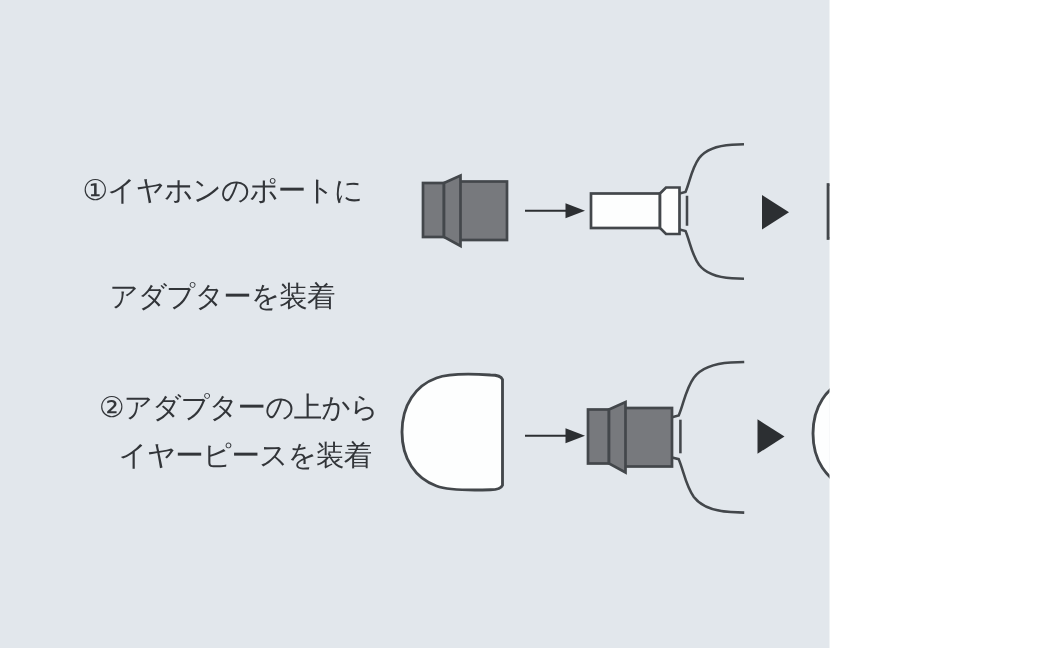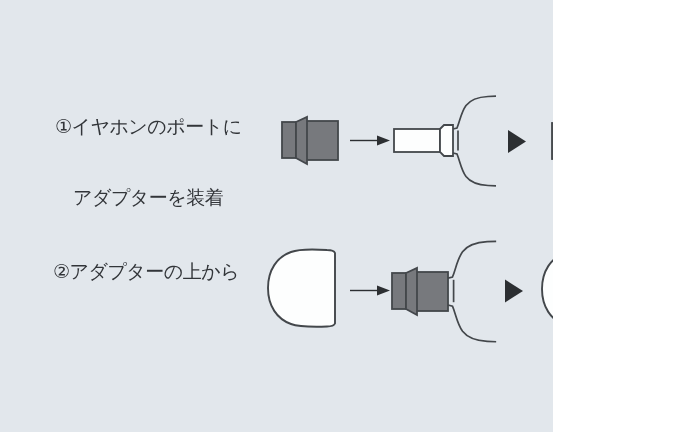--- a/index.html
+++ b/index.html
@@ -29,21 +29,22 @@
   }
 </style>
 </head>
 <body>
 
 <div id="screen">
 
   <div class="step-line" style="left:55px; top:114px;">①イヤホンのポートに</div>
   <div class="step-line" style="left:73px; top:146px;margin-top:39px;">アダプターを装着</div>
 
-  <div class="step-line" style="left:53px; top:259px;">②アダプターの上から</div>
+  <div class="step-line" style="left:66px; top:259px;">②アダプターの上から</div>
+  <div class="step-line" style="left:79px; top:291px;">イヤーピースを装着</div>
 
   <svg id="diagram-svg" width="700" height="432" viewBox="0 0 700 432">
     <defs>
 
       <g id="adapter-shape">
         <rect x="0" y="5" width="14" height="36" style="fill:var(--adapter-fill);stroke:var(--outline);stroke-width:1.8"></rect>
         <rect x="23" y="4" width="33" height="39" style="fill:var(--adapter-fill);stroke:var(--outline);stroke-width:1.8"></rect>
         <polygon points="14,5 25,0 25,47 14,41" style="fill:var(--adapter-fill);stroke:var(--outline);stroke-width:1.8"></polygon>
       </g>
 

